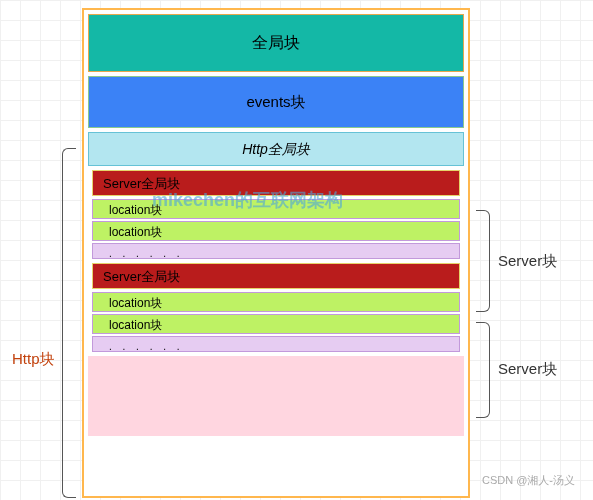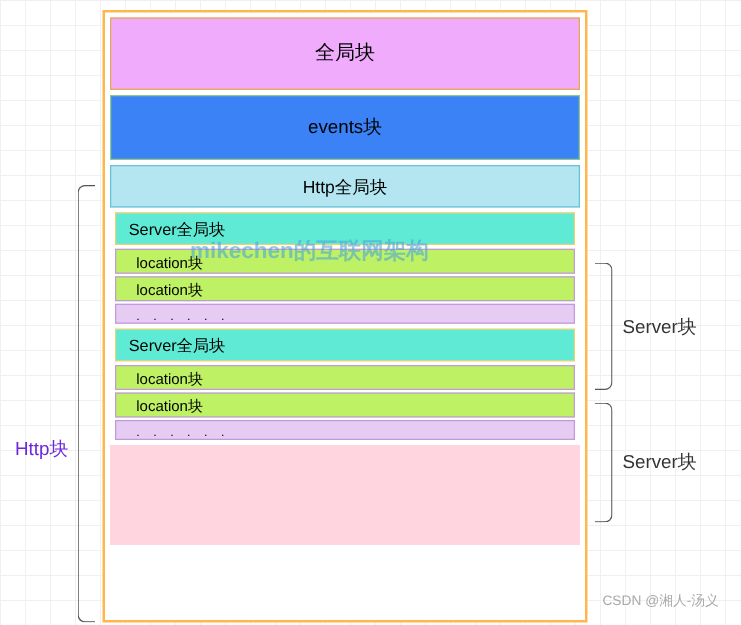--- a/index.html
+++ b/index.html
@@ -24,28 +24,28 @@
     border: 2px solid #ffb74d;
     background: #fff;
   }
   .block {
     border: 1.5px solid #888;
     margin: 4px;
     text-align: center;
     font-size: 14px;
     padding: 4px 0;
   }
-  .b-orange { background: #f0abfc; border-color: #e6a84d; height: 58px; line-height: 48px; font-size: 16px; font-weight: 500; }
+  .b-orange { background: #14b8a6; border-color: #e6a84d; height: 58px; line-height: 48px; font-size: 16px; font-weight: 500; }
   .b-green  { background: #3b82f6; border-color: #8cc98c; height: 52px; line-height: 42px; font-size: 15px; font-weight: 500; }
-  .b-cyan   { background: #b3e6f0; border-color: #66c2d6; height: 34px; line-height: 24px; font-weight: 500; }
+  .b-cyan   { background: #b3e6f0; border-color: #66c2d6; height: 34px; line-height: 24px; font-weight: 500; font-style: italic; }
   .server-group {
     margin: 4px;
     padding: 0;
   }
-  .b-yellow { background: #5eead4; border-color: #e6d36b; text-align: left; padding-left: 10px; height: 26px; line-height: 18px; font-size: 13px; margin: 3px 4px; }
+  .b-yellow { background: #b91c1c; border-color: #e6d36b; text-align: left; padding-left: 10px; height: 26px; line-height: 18px; font-size: 13px; margin: 3px 4px; }
   .b-purple { background: #bef264; border-color: #c299db; text-align: left; padding-left: 16px; height: 20px; line-height: 12px; font-size: 12px; margin: 2px 4px; }
   .b-dots   { background: #e6ccf2; border-color: #c299db; text-align: left; padding-left: 16px; height: 16px; font-size: 10px; letter-spacing: 4px; margin: 2px 4px; }
   .b-pink   { background: #ffd6e0; border-color: #f0a8bf; height: 80px; margin: 4px; }
   .watermark {
     position: absolute;
     top: 188px;
     left: 152px;
     font-size: 18px;
     font-weight: bold;
     color: #4da6d9;
@@ -76,21 +76,21 @@
     border-top-width: 1.5px;
     border-bottom-width: 1.5px;
     border-radius: 6px 0 0 6px;
   }
   .label-http {
     position: absolute;
     left: 12px;
     top: 350px;
     font-size: 15px;
     font-weight: 500;
-    color: #6d28d9;
+    color: #c2410c;
   }
   .bracket-r1 {
     left: 476px;
     top: 210px;
     width: 14px;
     height: 102px;
     border-right-width: 1.5px;
     border-top-width: 1.5px;
     border-bottom-width: 1.5px;
     border-radius: 0 6px 6px 0;

